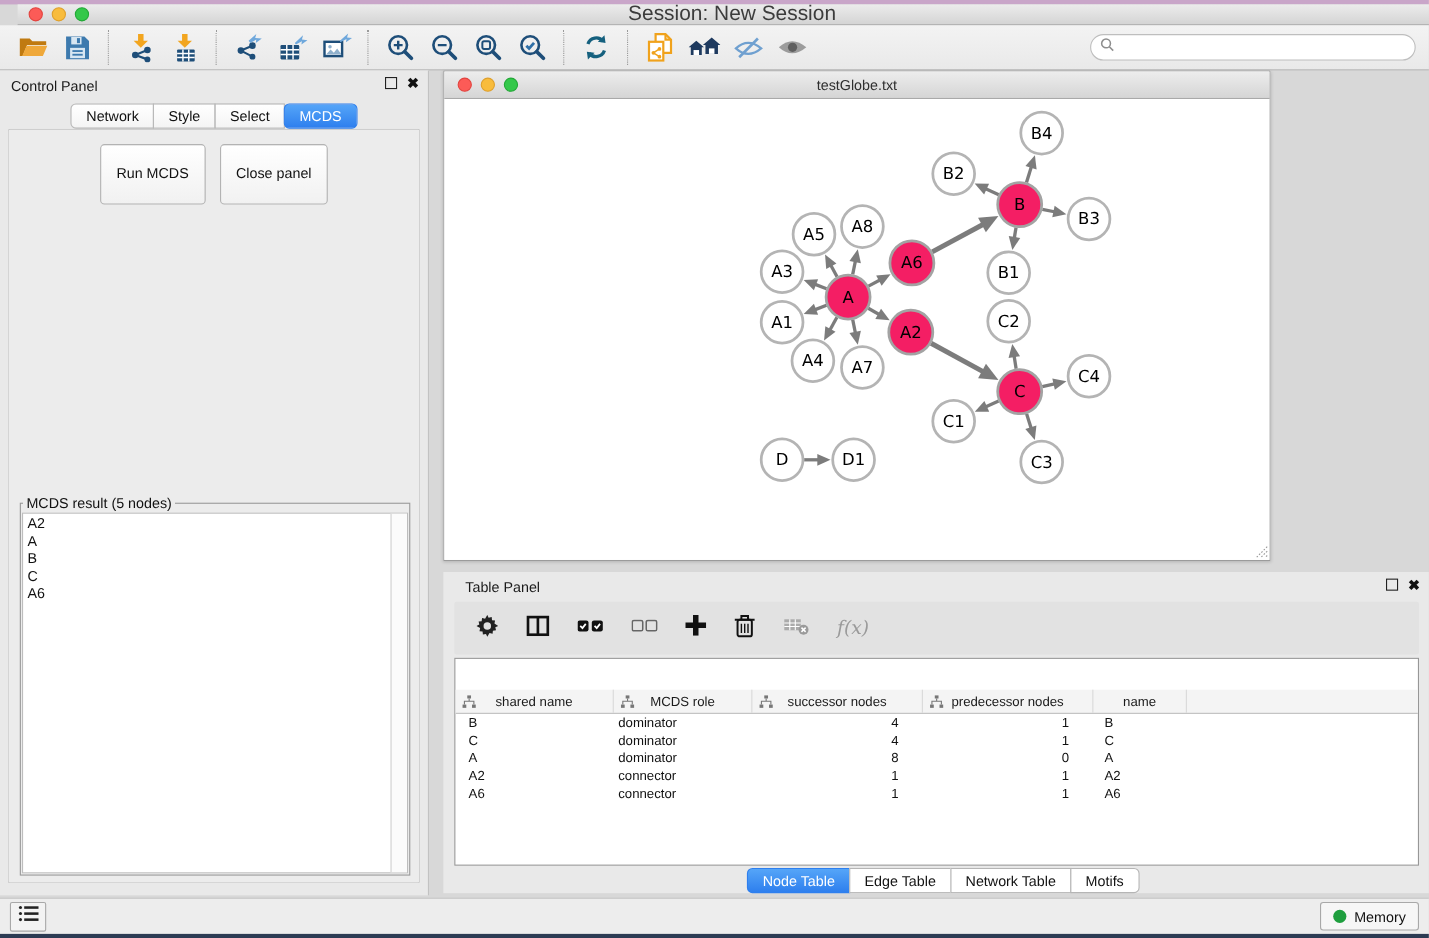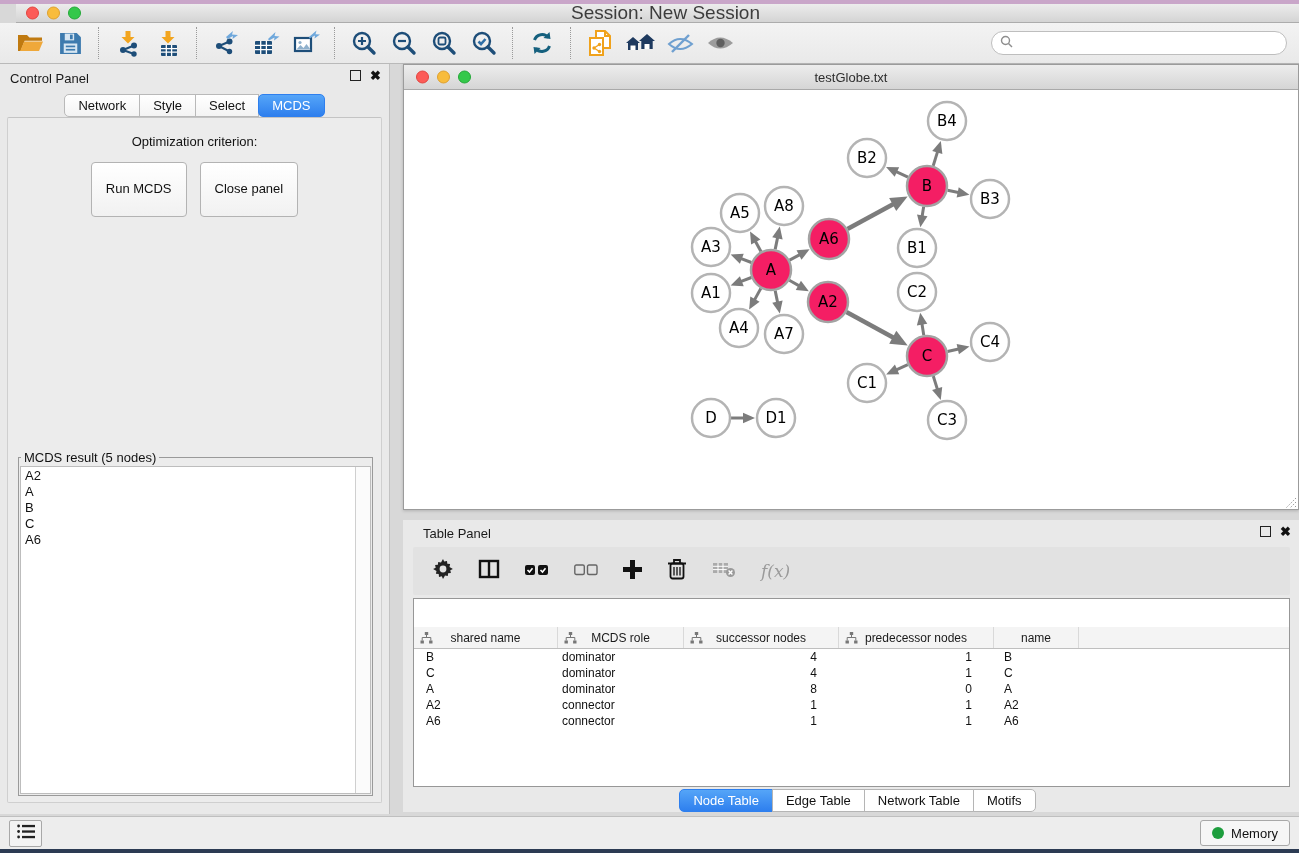--- a/index.html
+++ b/index.html
@@ -75,21 +75,21 @@
     position:absolute;left:10px;right:8px;top:332px;bottom:6px;
     border:1px solid #9A9A9A;margin:0;padding:1px;box-sizing:border-box;background:#ECECEC;
   }
   .mcds-fieldset legend{font-size:13px;color:#111;padding:0 3px;margin-left:1px;}
   .mcds-listwrap{position:relative;width:100%;height:100%;background:#fff;border:1px solid #BDBDBD;box-sizing:border-box;}
   .mcds-list{position:absolute;left:0;top:0;right:15px;bottom:0;overflow:hidden;padding-top:1px;}
   .mcds-item{font-size:13px;color:#111;line-height:16px;padding-left:4px;}
   .mcds-scroll{position:absolute;right:0;top:0;bottom:0;width:15px;background:#FBFBFB;border-left:1px solid #CFCFCF;box-sizing:border-box;}
   
   .net-window{
-    position:absolute;left:403px;top:64px;width:896px;height:446px;
+    position:absolute;left:403px;top:64px;width:752px;height:446px;
     background:#fff;border:1px solid #9B9B9B;box-sizing:border-box;
     box-shadow:0 1px 3px rgba(0,0,0,0.18);
   }
   .net-titlebar{
     position:relative;height:24px;background:linear-gradient(#EDEDED,#D5D5D5);
     border-bottom:1px solid #A9A9A9;display:flex;align-items:center;justify-content:center;
     font-size:13px;color:#2e2e2e;
   }
   .net-canvas{position:absolute;left:0;top:25px;right:0;bottom:0;background:#fff;overflow:hidden;}
   .resize-grip{position:absolute;right:1px;bottom:1px;width:13px;height:13px;}
@@ -338,21 +338,20 @@
       <span class="wbtn-close">✖</span>
     </span>
   </div>
   <div class="cp-tabs">
       <div class="cp-tab">Network</div>
       <div class="cp-tab">Style</div>
       <div class="cp-tab">Select</div>
       <div class="cp-tab active">MCDS</div>
     </div>
   <div class="cp-body">
-    <div class="opt-label">Optimization criterion:</div>
     <div class="btn-row">
       <div class="push-btn">Run MCDS</div>
       <div class="push-btn">Close panel</div>
     </div>
     <fieldset class="mcds-fieldset">
       <legend>MCDS result (5 nodes)</legend>
       <div class="mcds-listwrap">
         <div class="mcds-list">
             <div class="mcds-item">A2</div>
             <div class="mcds-item">A</div>

